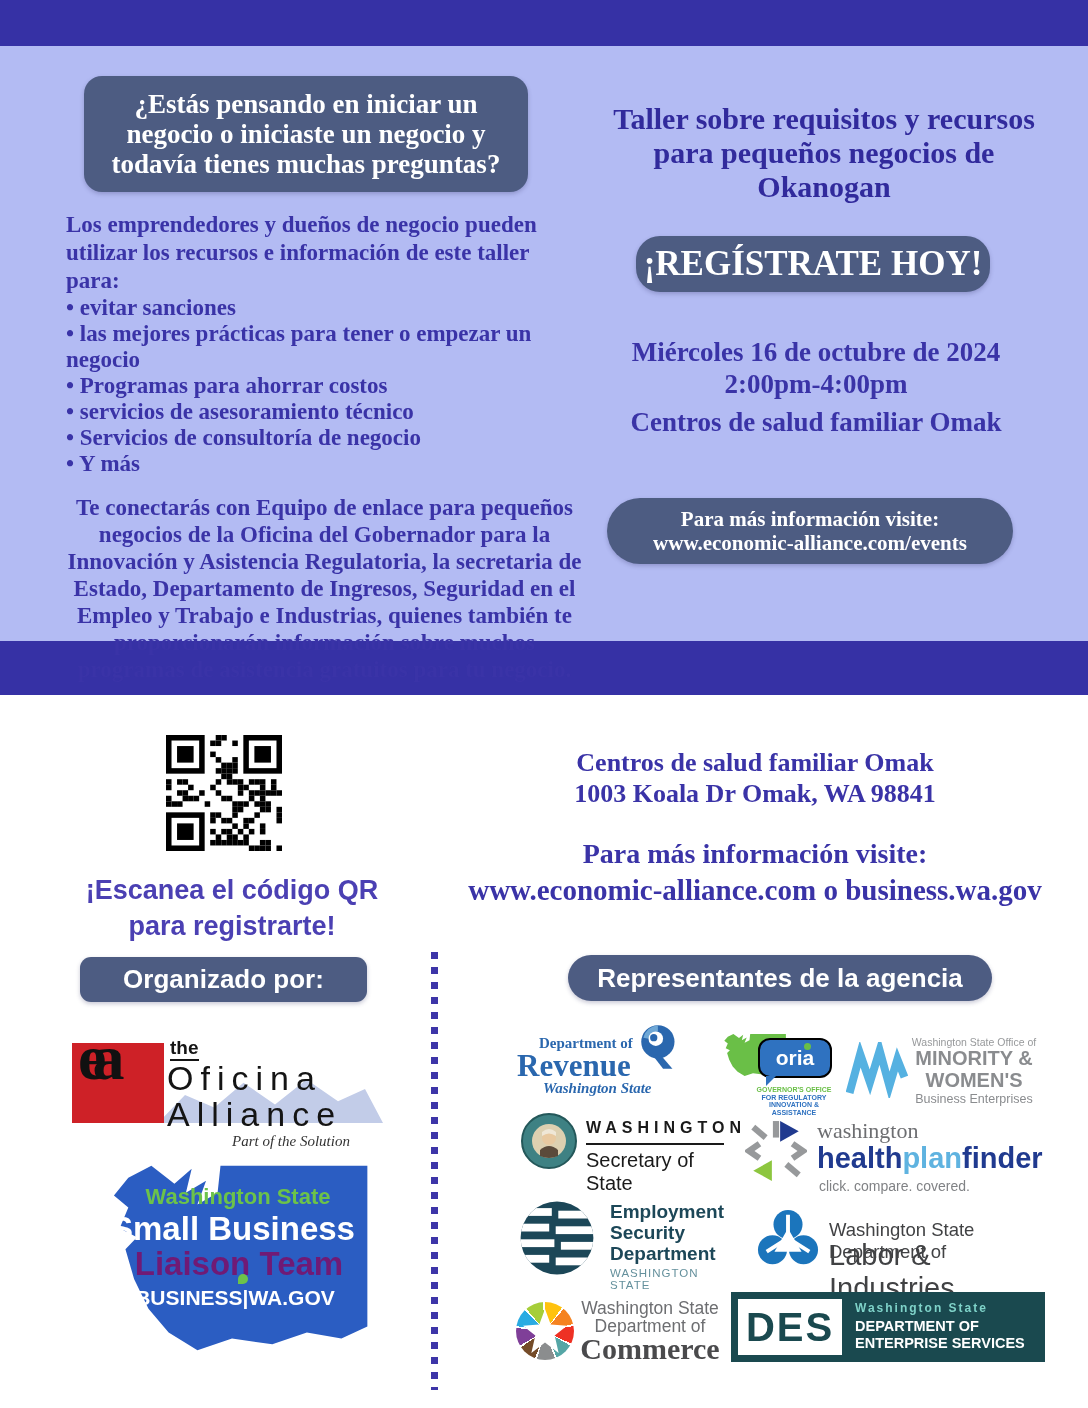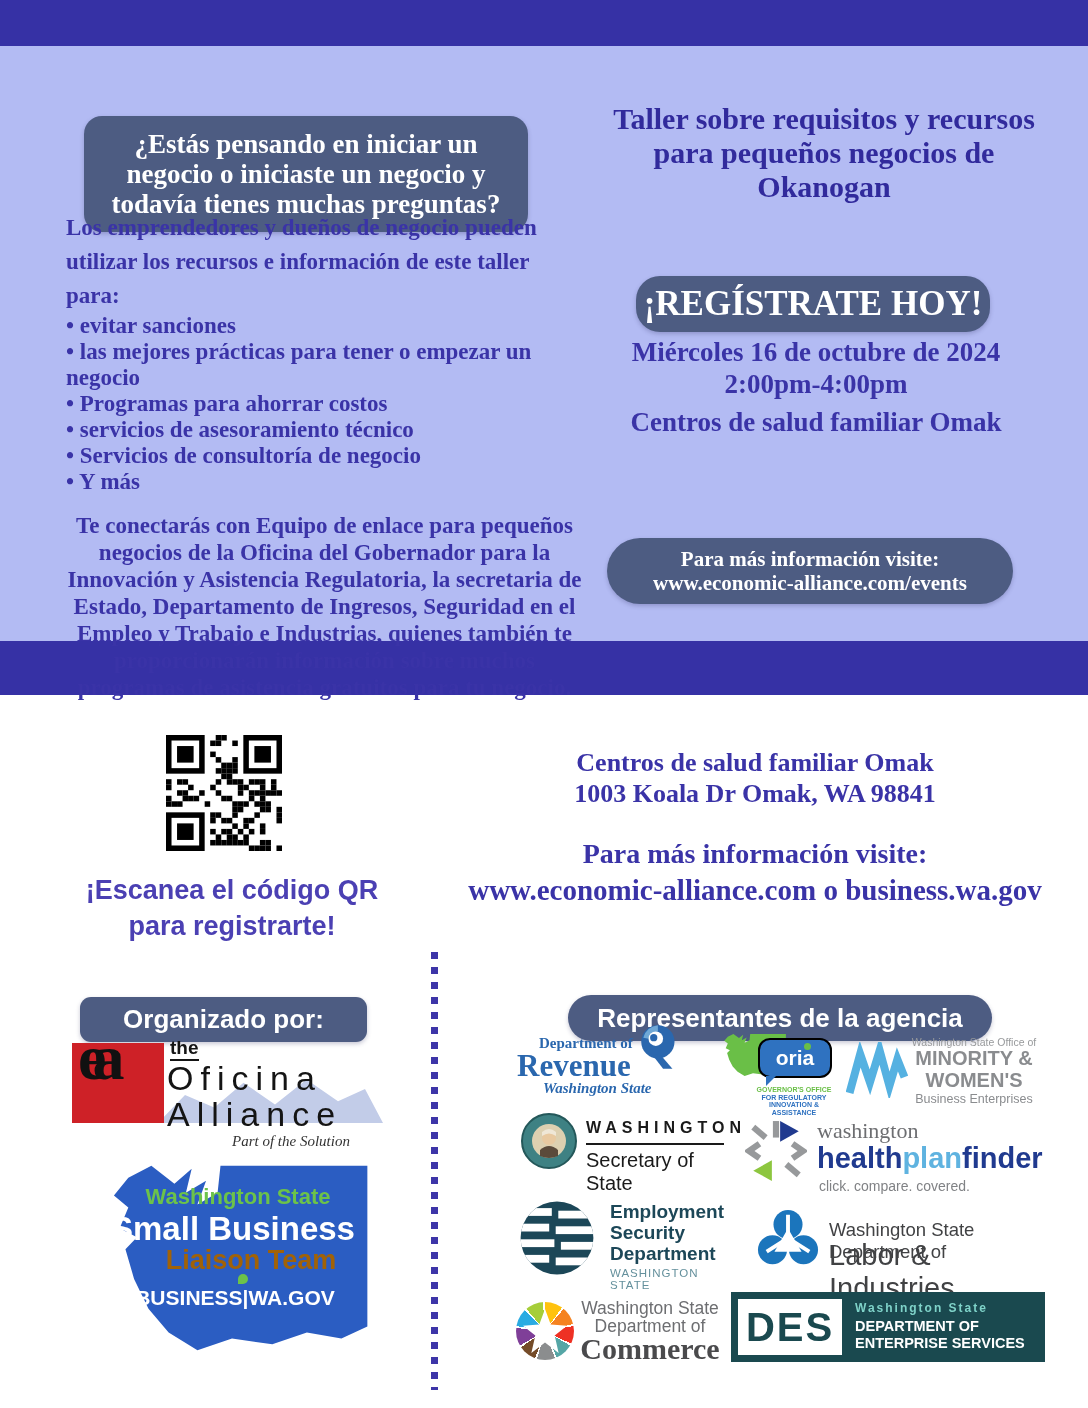--- a/index.html
+++ b/index.html
@@ -8,38 +8,38 @@
   .abs{position:absolute;}
   .band{position:absolute;left:0;width:1088px;background:#3631a5;}
   .lavender{position:absolute;left:0;top:46px;width:1088px;height:595px;background:#b3bbf3;}
   .serifb{font-family:"Liberation Serif","DejaVu Serif",serif;font-weight:bold;}
   .sansb{font-family:"Liberation Sans","DejaVu Sans",sans-serif;font-weight:bold;}
   .sans{font-family:"Liberation Sans","DejaVu Sans",sans-serif;}
   .indigo{color:#3a33a7;}
   .slatebg{background:#4d5c82;}
   .center{text-align:center;}
   .white{color:#ffffff;}
-  .pillshadow{box-shadow:0 2px 4px rgba(40,40,90,.25);margin-top:40px;}
+  .pillshadow{box-shadow:0 2px 4px rgba(40,40,90,.25);}
   .tiny{line-height:1.08;}
 </style>
 </head>
 <body>
 
 <div id="flyer">
 
   <div class="band" style="top:0;height:46px;"></div>
   <div class="lavender"></div>
   <div class="band" style="top:641px;height:54px;"></div>
 
   <div class="abs slatebg pillshadow" style="left:84px;top:76px;width:444px;height:116px;border-radius:18px;display:flex;align-items:center;justify-content:center;padding:4px 10px;box-sizing:border-box;">
     <span class="serifb white center" style="font-size:27px;line-height:30px;">¿Estás pensando en iniciar un negocio o iniciaste un negocio  y todavía tienes muchas preguntas?</span>
   </div>
 
   <div class="abs" style="left:66px;top:211px;width:517px;">
-    <div class="serifb indigo" style="font-size:23px;line-height:34px;">Los emprendedores y dueños de negocio pueden utilizar los recursos e información de este taller para:</div>
+    <div class="serifb indigo" style="font-size:23px;line-height:28px;">Los emprendedores y dueños de negocio pueden utilizar los recursos e información de este taller para:</div>
     <div class="serifb indigo" style="font-size:23px;line-height:26px;">
       <div>• evitar sanciones</div>
       <div>• las mejores prácticas para tener o empezar un negocio</div>
       <div>• Programas para ahorrar costos</div>
       <div>• servicios de asesoramiento técnico</div>
       <div>• Servicios de consultoría de negocio</div>
       <div>• Y más</div>
     </div>
     <div class="serifb indigo center" style="font-size:23px;line-height:27px;margin-top:17px;">Te conectarás con Equipo de enlace para pequeños negocios de la Oficina del Gobernador para la Innovación y Asistencia Regulatoria, la secretaria de Estado, Departamento de Ingresos, Seguridad en el Empleo y Trabajo e Industrias, quienes también te proporcionarán información sobre muchos programas de asistencia gratuitos para tu negocio.</div>
   </div>
@@ -218,21 +218,21 @@
     <div class="abs sans" style="left:97px;top:62px;font-size:34px;letter-spacing:7px;color:#141414;">Alliance</div>
     <div class="abs" style="left:138px;top:100px;font-size:15px;color:#333;font-style:italic;font-family:'Liberation Serif',serif;margin-left:24px;">Part of the Solution</div>
   </div>
 
   <div class="abs" style="left:88px;top:1148px;width:288px;height:240px;">
     <svg width="288" height="238" viewBox="0 0 100 80" preserveAspectRatio="none">
       <path d="M22 6 L30 12 L36 7 L34 15 L41 11 L38 19 L45 15 L46 6 L97 6 L97 60 L88 64 L76 62 L64 66 L50 64 L38 68 L28 62 L21 54 L16 44 L13 34 L17 30 L11 27 L14 20 L9 16 L14 10 Z" fill="#2b5dc2"></path>
     </svg>
     <div class="abs sansb center" style="left:30px;top:36px;width:240px;font-size:22px;color:#6cc24a;">Washington State</div>
     <div class="abs sansb center" style="left:14px;top:62px;width:262px;font-size:33px;color:#fff;">Small Business</div>
-    <div class="abs sansb center" style="left:32px;top:97px;width:262px;font-size:27px;color:#a16207;">Liaison Team</div>
+    <div class="abs sansb center" style="left:20px;top:97px;width:262px;font-size:33px;color:#701a75;">Liaison Team</div>
     <div class="abs" style="left:150px;top:126px;width:10px;height:10px;background:#6cc24a;border-radius:50% 50% 50% 0;"></div>
     <div class="abs sansb center" style="left:24px;top:138px;width:246px;font-size:21px;color:#fff;">BUSINESS|WA.GOV</div>
   </div>
 
   <div class="abs" style="left:515px;top:1024px;width:180px;height:66px;">
     <div class="abs serifb" style="left:24px;top:11px;font-size:15px;color:#2a67ae;">Department of</div>
     <div class="abs serifb" style="left:2px;top:24px;font-size:31px;color:#2a67ae;">Revenue</div>
     <div class="abs serifb" style="left:28px;top:56px;font-size:15px;color:#2a67ae;font-style:italic;">Washington State</div>
     <svg class="abs" style="left:120px;top:-2px;" width="52" height="50" viewBox="0 0 50 46">
       <circle cx="22" cy="18" r="16" fill="#2a67ae"></circle>

